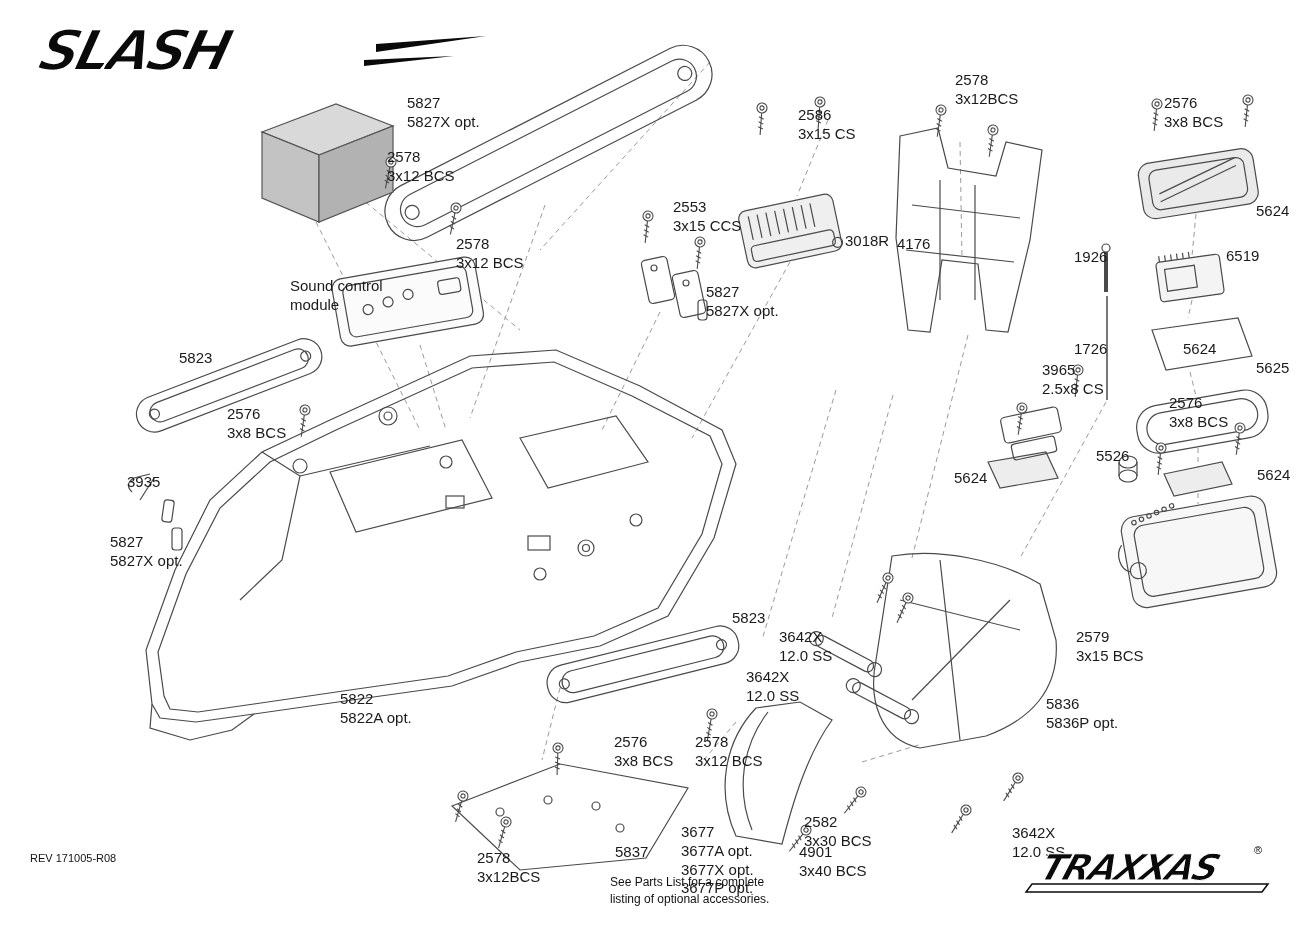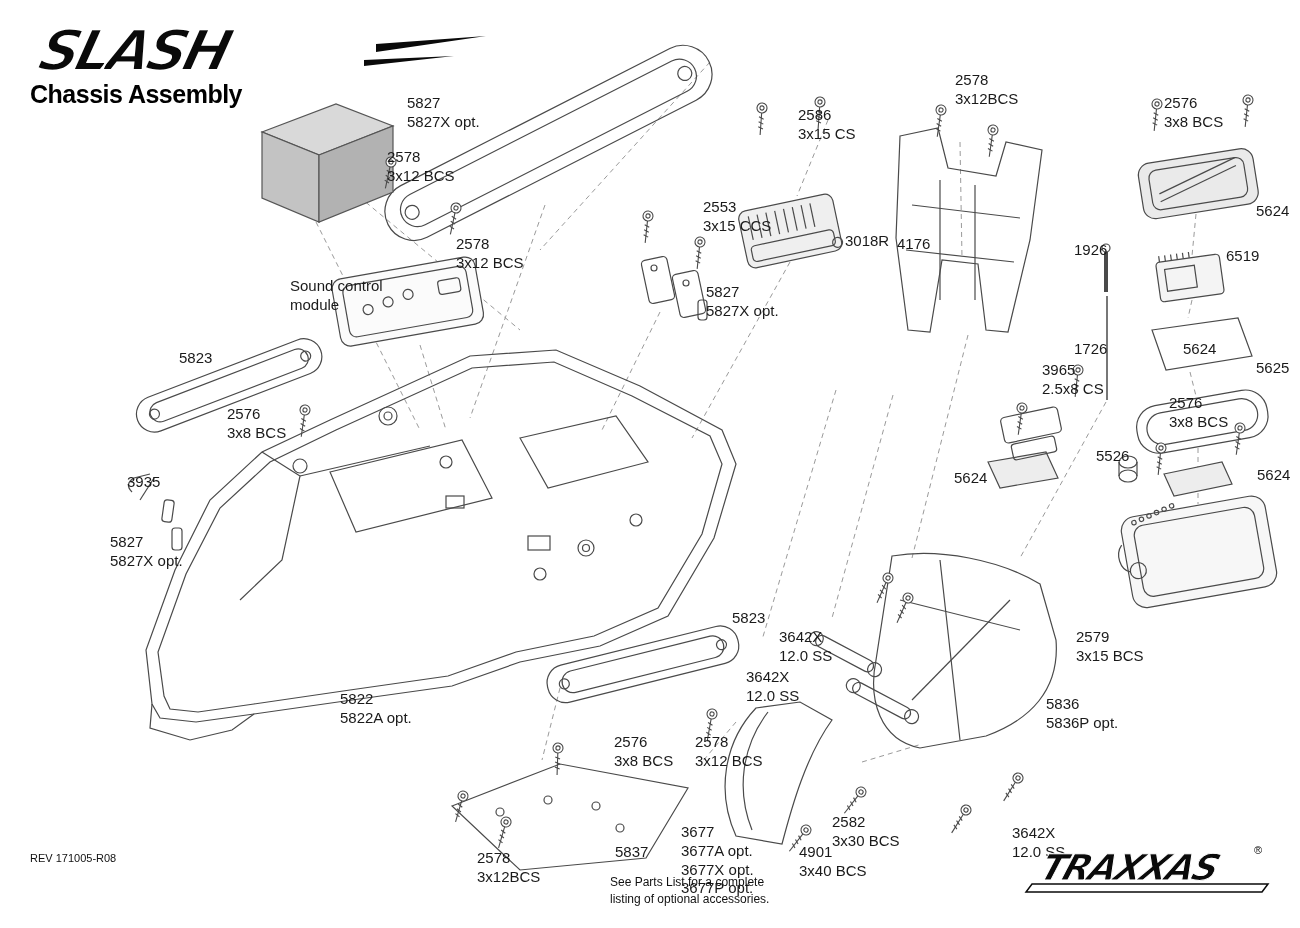--- a/index.html
+++ b/index.html
@@ -279,44 +279,43 @@
 
   <div class="logo-wrap">
     <svg width="470" height="72" viewBox="0 0 470 72">
       <g transform="skewX(-14)">
         <text class="slash" x="26" y="56" font-size="56" letter-spacing="-4" fill="#0a0a0a" stroke="#ffffff" stroke-width="2">SLASH</text>
       </g>
       <polygon points="352,30 462,22 352,38" fill="#0a0a0a"></polygon>
       <polygon points="340,46 430,42 340,52" fill="#0a0a0a"></polygon>
     </svg>
   </div>
-  <div class="page-title">Chassis Assembly</div>
 
   <div class="label" style="left:407px;top:94px">5827
 5827X opt.</div>
   <div class="label" style="left:387px;top:148px">2578
 3x12 BCS</div>
   <div class="label" style="left:798px;top:106px">2586
 3x15 CS</div>
   <div class="label" style="left:955px;top:71px">2578
 3x12BCS</div>
   <div class="label" style="left:1164px;top:94px">2576
 3x8 BCS</div>
   <div class="label" style="left:1256px;top:202px">5624</div>
-  <div class="label" style="left:703px;top:198px">2553
+  <div class="label" style="left:673px;top:198px">2553
 3x15 CCS</div>
   <div class="label" style="left:845px;top:232px">3018R</div>
   <div class="label" style="left:897px;top:235px">4176</div>
   <div class="label" style="left:456px;top:235px">2578
 3x12 BCS</div>
   <div class="label" style="left:290px;top:277px">Sound control
 module</div>
   <div class="label" style="left:706px;top:283px">5827
 5827X opt.</div>
-  <div class="label" style="left:1074px;top:241px">1926</div>
+  <div class="label" style="left:1074px;top:248px">1926</div>
   <div class="label" style="left:1226px;top:247px">6519</div>
   <div class="label" style="left:1074px;top:340px">1726</div>
   <div class="label" style="left:1183px;top:340px">5624</div>
   <div class="label" style="left:1256px;top:359px">5625</div>
   <div class="label" style="left:179px;top:349px">5823</div>
   <div class="label" style="left:1042px;top:361px">3965
 2.5x8 CS</div>
   <div class="label" style="left:1169px;top:394px">2576
 3x8 BCS</div>
   <div class="label" style="left:227px;top:405px">2576
@@ -335,21 +334,21 @@
   <div class="label" style="left:746px;top:668px">3642X
 12.0 SS</div>
   <div class="label" style="left:1046px;top:695px">5836
 5836P opt.</div>
   <div class="label" style="left:340px;top:690px">5822
 5822A opt.</div>
   <div class="label" style="left:614px;top:733px">2576
 3x8 BCS</div>
   <div class="label" style="left:695px;top:733px">2578
 3x12 BCS</div>
-  <div class="label" style="left:832px;top:813px">2582
+  <div class="label" style="left:804px;top:813px">2582
 3x30 BCS</div>
   <div class="label" style="left:799px;top:843px">4901
 3x40 BCS</div>
   <div class="label" style="left:681px;top:823px">3677
 3677A opt.
 3677X opt.
 3677P opt.</div>
   <div class="label" style="left:615px;top:843px">5837</div>
   <div class="label" style="left:477px;top:849px">2578
 3x12BCS</div>

